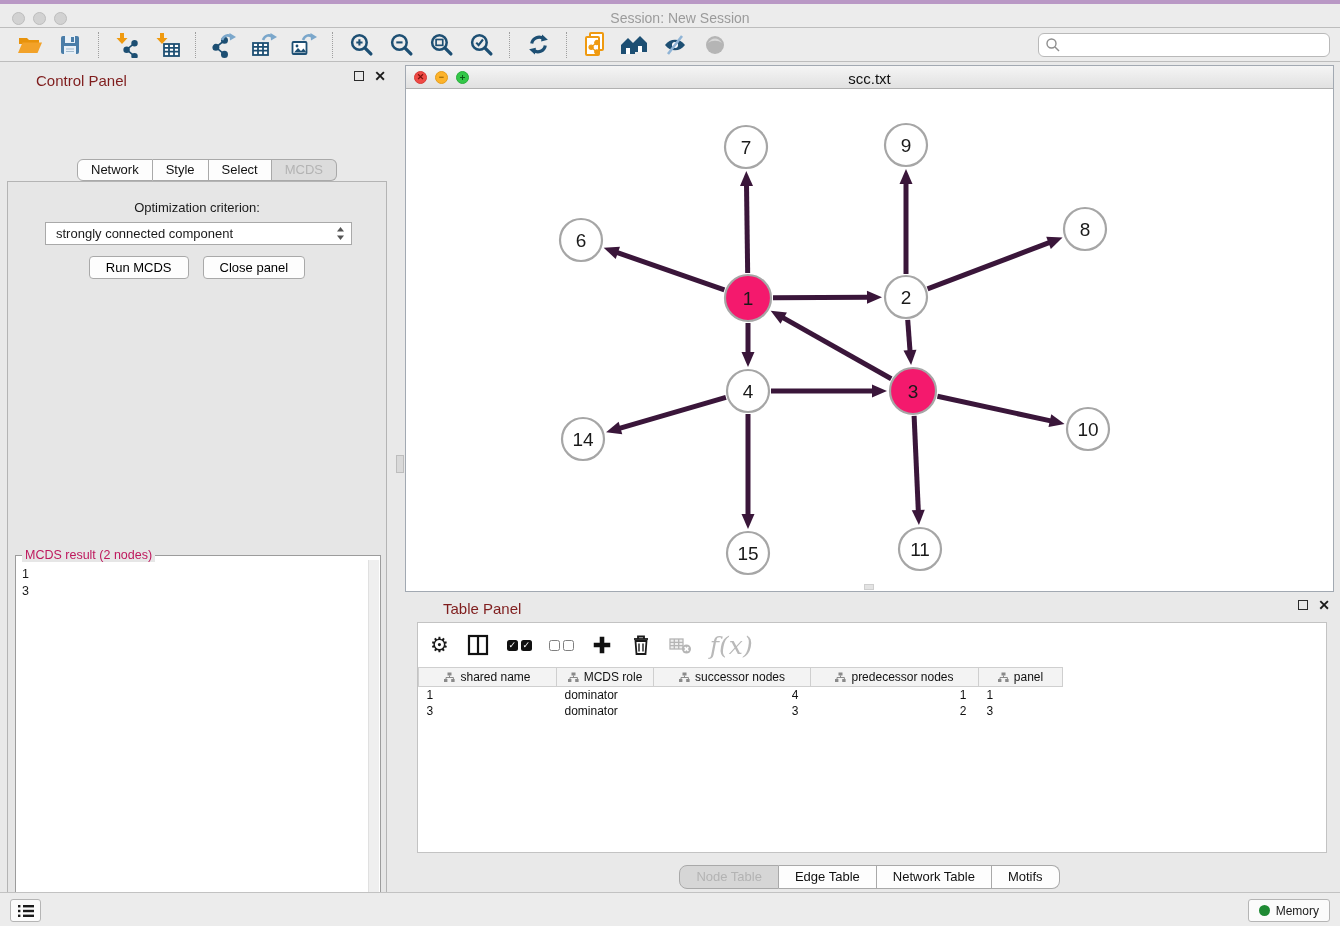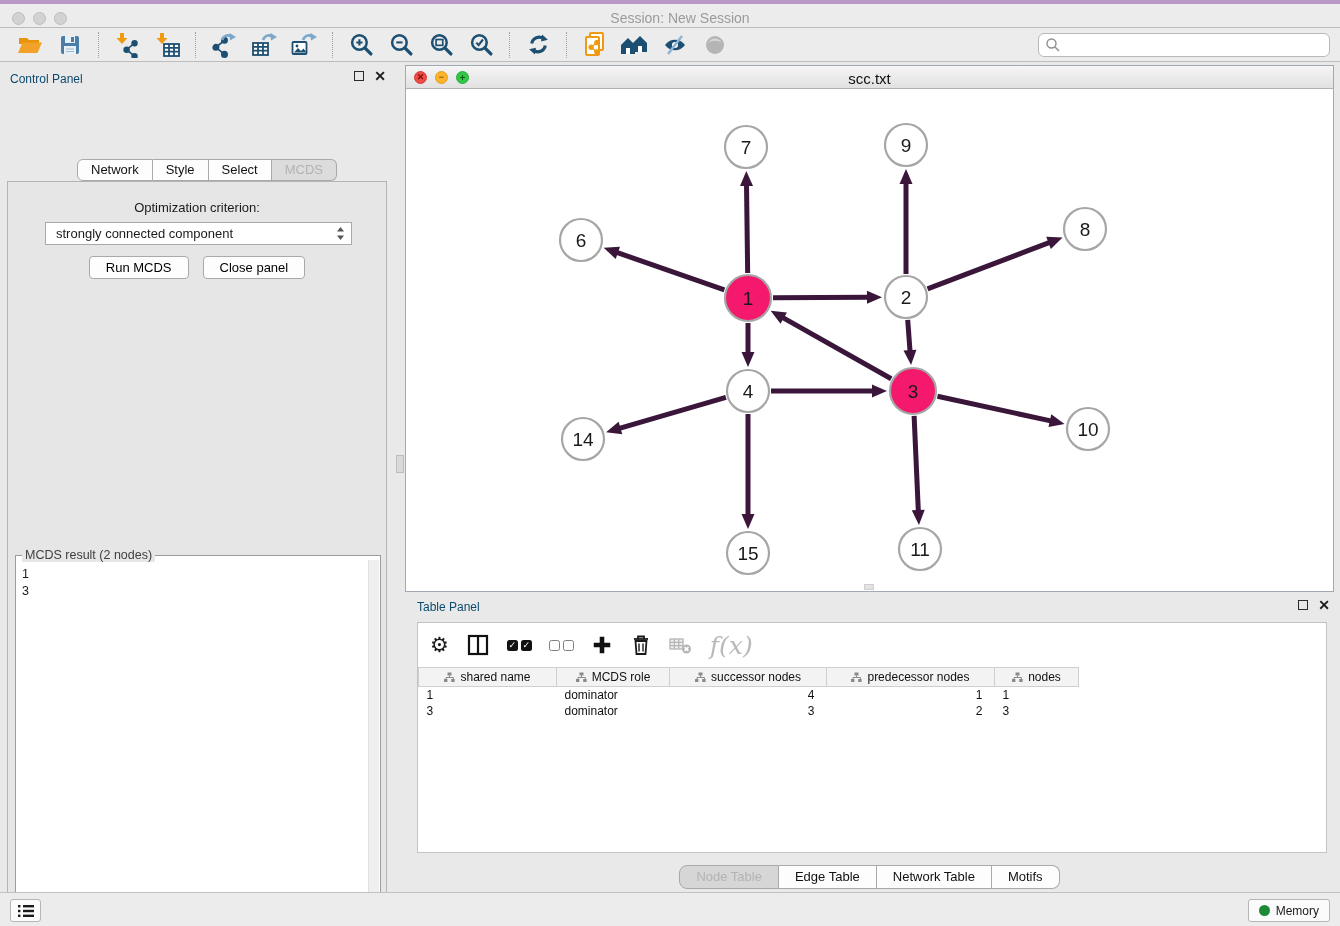--- a/index.html
+++ b/index.html
@@ -19,21 +19,21 @@
   .toolbar { position:absolute; left:0; top:28px; width:100%; height:34px; background:#ececec;
              border-bottom:1px solid #bdbdbd; display:flex; align-items:center; padding:0 10px; }
   .tb-btn { width:40px; height:30px; display:flex; align-items:center; justify-content:center; }
   .tb-sep { width:0; height:26px; border-left:1px dotted #9f9f9f; margin:0 8px; }
   .searchbox { margin-left:auto; width:292px; height:24px; background:#fff; border:1px solid #b9b9b9;
                border-radius:6px; display:flex; align-items:center; padding-left:6px; }
   .searchbox input { border:none; outline:none; flex:1; height:20px; font-size:12px; background:transparent; }
 
   
   .cp { position:absolute; left:0; top:62px; width:394px; height:830px; background:#e9e9e9; }
-  .panel-title { font-size:12px; color:#0c4a6e; }
+  .panel-title { font-size:15px; color:#7f1d1d;margin-left:26px; }
   .cp-head { position:absolute; left:10px; top:10px; }
   .panel-btns { position:absolute; top:9px; display:flex; gap:10px; align-items:center; }
   .cp .panel-btns { right:8px; }
   .float-glyph { display:inline-block; width:10px; height:10px; border:1.6px solid #2b2b2b; }
   .close-glyph { font-size:14px; font-weight:bold; color:#1a1a1a; line-height:10px; }
 
   .tabs-row { position:absolute; display:flex; }
   .cp .tabs-row { left:77px; top:97px; }
   .tab { font-size:13px; padding:2px 13px 3px; background:#fdfdfd; border:1px solid #a9a9a9;
          border-left:none; color:#111; white-space:nowrap; }
@@ -48,21 +48,21 @@
            border:1px solid #a9a9a9; border-radius:0; display:flex; align-items:center;
            padding:0 6px 0 10px; font-size:13px; }
   .combo .combo-text { flex:1; }
   .cp-buttons { position:absolute; top:74px; width:100%; display:flex; justify-content:center; gap:14px; }
   .btn { background:#fdfdfd; border:1px solid #a9a9a9; border-radius:4px; font-size:13px;
          padding:3px 16px; font-family:"Liberation Sans",sans-serif; }
 
   .result-box { position:absolute; left:7px; top:373px; width:366px; height:378px;
                 border:1px solid #9c9c9c; background:#fff; }
   .result-legend { position:absolute; left:6px; top:-8px; background:#e6e6e6; padding:0 3px;
-                   font-size:12.5px; color:#404040; }
+                   font-size:12.5px; color:#be185d; }
   .result-text { position:absolute; left:0; top:6px; right:12px; bottom:0; font-size:12.5px;
                  line-height:17px; padding:4px 6px; white-space:pre; overflow:hidden; }
   .result-scroll { position:absolute; right:1px; top:4px; width:11px; bottom:1px;
                    background:#efefef; border-left:1px solid #e0e0e0; }
 
   
   .vsplit-handle { position:absolute; left:396px; top:455px; width:8px; height:18px;
                    background:#d9d9d9; border:1px solid #bdbdbd; }
 
   
@@ -442,21 +442,21 @@
                   <g fill="#8a8a8a">
                     <rect x="3.5" y="0.5" width="4" height="3"></rect>
                     <rect x="0" y="7" width="3.4" height="3"></rect>
                     <rect x="7.2" y="7" width="3.4" height="3"></rect>
                   </g>
                   <path d="M5.5 3.5v2M2 7V5.5h7.4V7" stroke="#8a8a8a" stroke-width="1" fill="none"></path>
                 </svg>
                 <span>shared name</span>
               </span>
             </th>
-            <th style="width: 113px;">
+            <th style="width: 97px;">
               <span class="th-inner">
                 <svg width="11" height="11" viewBox="0 0 11 11">
                   <g fill="#8a8a8a">
                     <rect x="3.5" y="0.5" width="4" height="3"></rect>
                     <rect x="0" y="7" width="3.4" height="3"></rect>
                     <rect x="7.2" y="7" width="3.4" height="3"></rect>
                   </g>
                   <path d="M5.5 3.5v2M2 7V5.5h7.4V7" stroke="#8a8a8a" stroke-width="1" fill="none"></path>
                 </svg>
                 <span>MCDS role</span>
@@ -491,21 +491,21 @@
             <th style="width: 84px;">
               <span class="th-inner">
                 <svg width="11" height="11" viewBox="0 0 11 11">
                   <g fill="#8a8a8a">
                     <rect x="3.5" y="0.5" width="4" height="3"></rect>
                     <rect x="0" y="7" width="3.4" height="3"></rect>
                     <rect x="7.2" y="7" width="3.4" height="3"></rect>
                   </g>
                   <path d="M5.5 3.5v2M2 7V5.5h7.4V7" stroke="#8a8a8a" stroke-width="1" fill="none"></path>
                 </svg>
-                <span>nodes</span>
+                <span>panel</span>
               </span>
             </th>
           </tr>
         </thead>
       <tbody id="nt-body">
           <tr>
             <td style="text-align: left;">1</td>
             <td style="text-align: left;">dominator</td>
             <td style="text-align: right;">4</td>
             <td style="text-align: right;">1</td>

